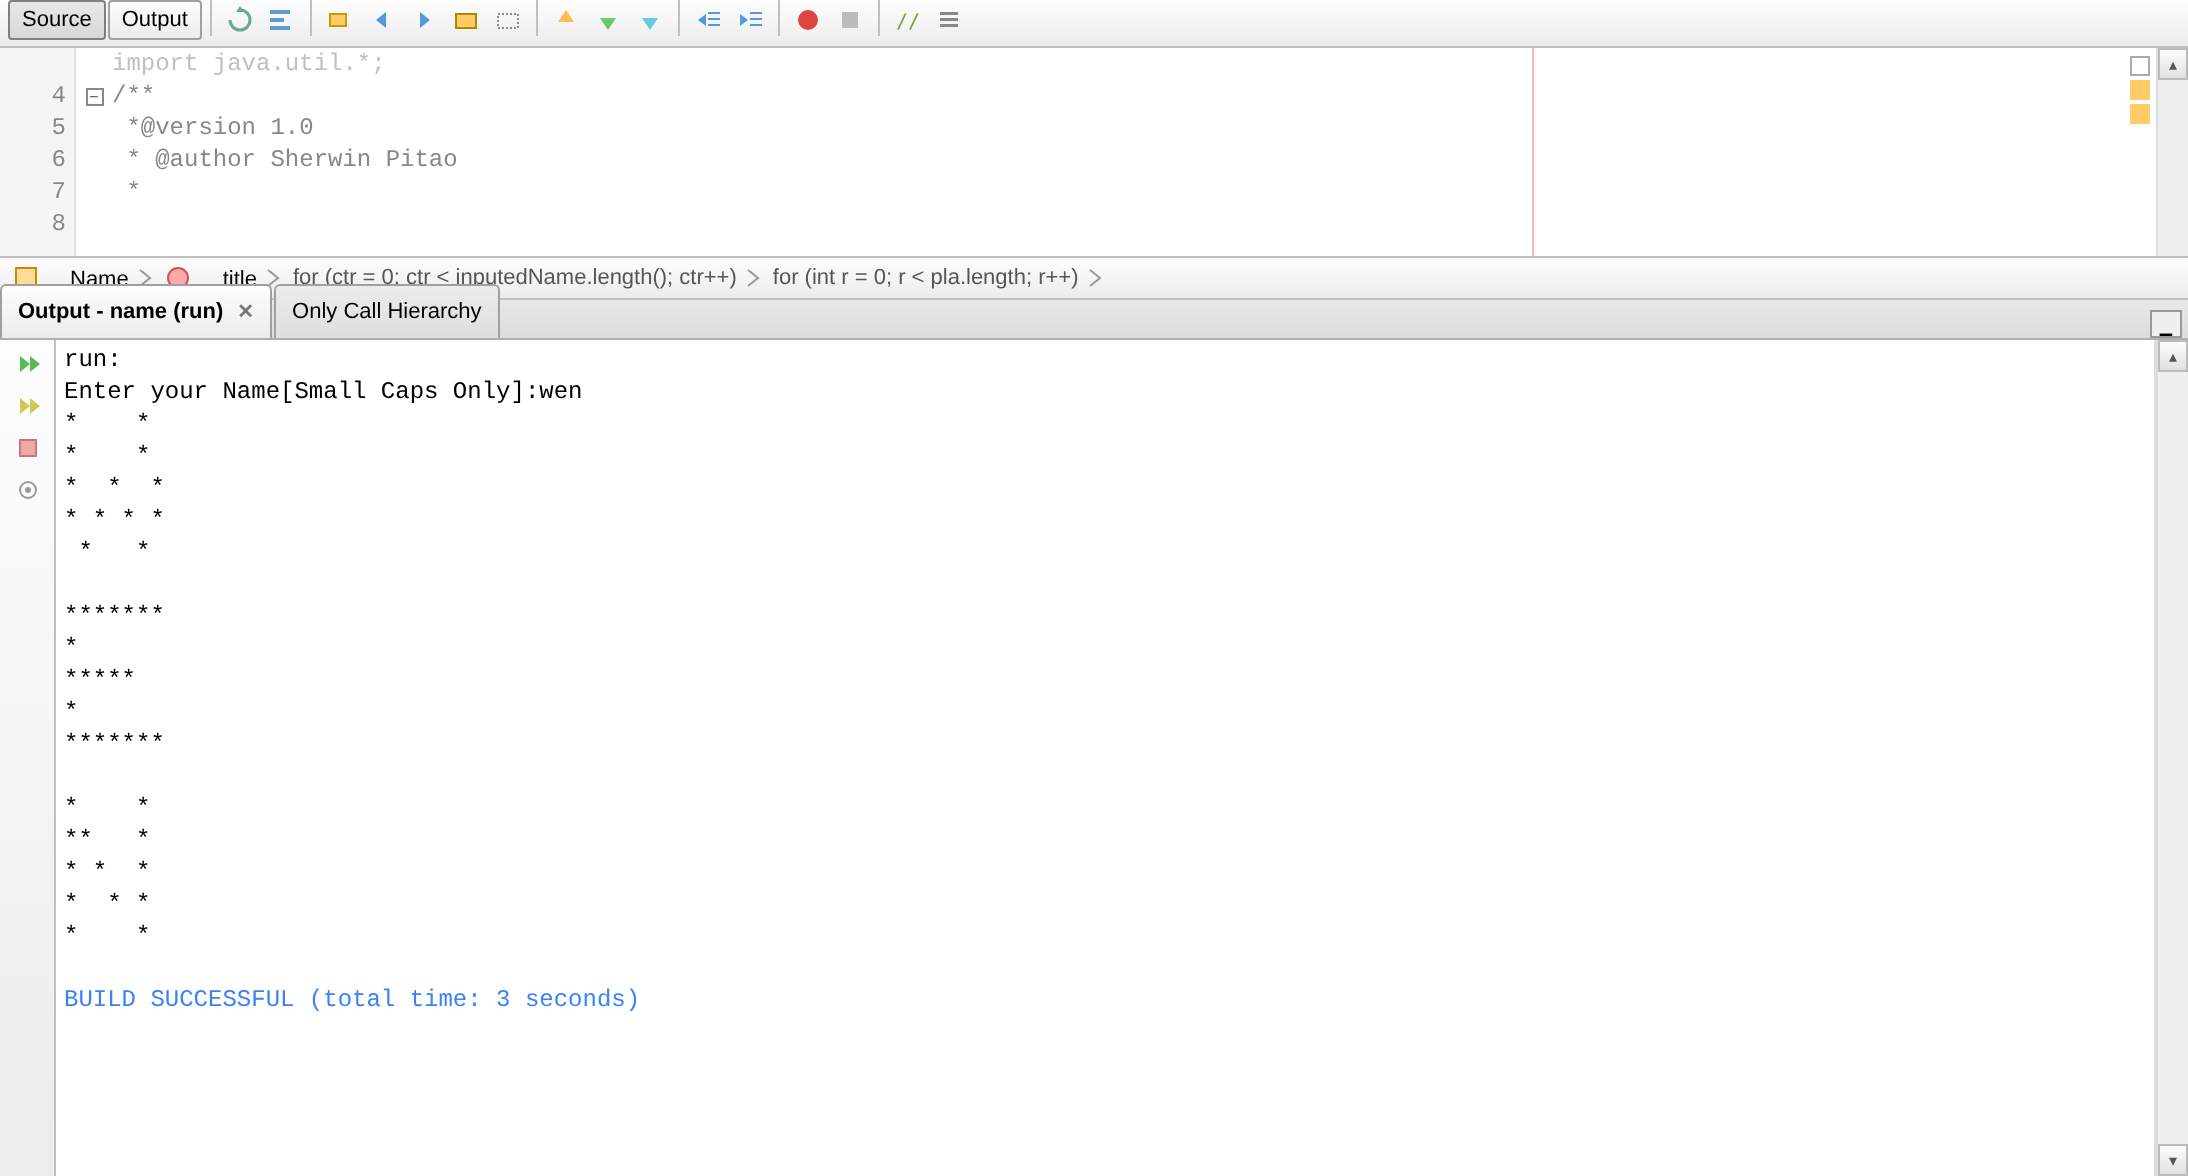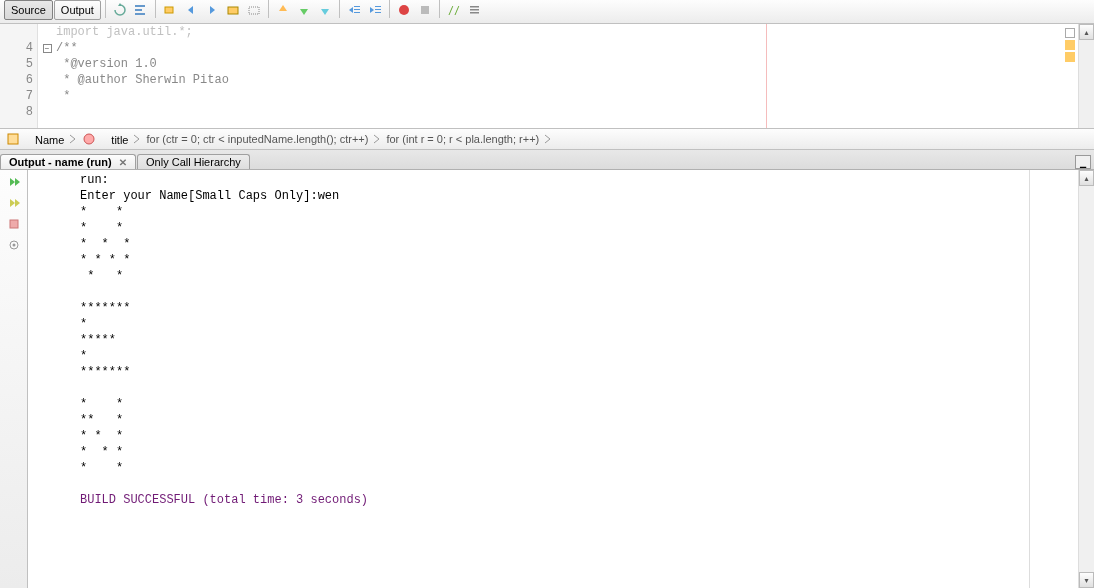--- a/index.html
+++ b/index.html
@@ -25,30 +25,30 @@
 .scrolly .arrow { height: 16px; background: linear-gradient(#fdfdfd,#e0e0e0); border: 1px solid #bbb; display:flex; align-items:center; justify-content:center; font-size:8px; color:#555;}
 .editor-right-col { position:absolute; right:16px; top:0; width:16px; display:flex; flex-direction:column; gap:2px; padding-top:4px;}
 .editor-right-col .sq { width:10px; height:10px; margin:0 auto;}
 
 .breadcrumb { height: 22px; background: linear-gradient(#fdfdfd,#ececec); border-top: 1px solid #c0c0c0; border-bottom: 1px solid #c0c0c0; display: flex; align-items: center; padding: 0 4px; font-size: 11px; }
 .breadcrumb .bc-item { display: flex; align-items: flex-end; gap: 15px; padding: 0 2px; }
 .breadcrumb .bc-arrow { width: 14px; height: 16px; display: flex; align-items: center; justify-content: center; color: #888; }
 .breadcrumb .bc-arrow svg { display:block; }
 
 .tabs-bar { height: 20px; background: linear-gradient(#e8e8e8,#dcdcdc); border-bottom: 1px solid #b0b0b0; display: flex; align-items: flex-end; }
-.tabs-bar .tab { height: 15px; padding: 0 8px; background: linear-gradient(#fdfdfd,#ececec); border: 1px solid #a0a0a0; border-bottom: none; border-top-left-radius: 3px; border-top-right-radius: 3px; margin-right: 1px; display: flex; align-items: center; gap: 4px; font-size: 11px; font-weight: bold; }
+.tabs-bar .tab { height: 27px; padding: 0 8px; background: linear-gradient(#fdfdfd,#ececec); border: 1px solid #a0a0a0; border-bottom: none; border-top-left-radius: 3px; border-top-right-radius: 3px; margin-right: 1px; display: flex; align-items: center; gap: 4px; font-size: 11px; font-weight: bold; }
 .tabs-bar .tab.inactive { background: linear-gradient(#ececec,#dedede); font-weight: normal; }
 .tabs-bar .tab .close-x { font-size: 10px; color: #777; margin-left: 3px; cursor:pointer; }
 .tabs-bar .min-btn { margin-left: auto; width: 16px; height: 14px; border: 1px solid #999; background: #f0f0f0; margin-right: 3px; display:flex; align-items:flex-end; justify-content:center; font-size:8px; cursor:pointer;}
 
-.output-panel { display: flex; height: 418px; position: relative; gap: 48px; }
+.output-panel { display: flex; height: 418px; position: relative; }
 .output-rail { width: 28px; background: linear-gradient(#fdfdfd,#ececec); border-right: 1px solid #c0c0c0; display: flex; flex-direction: column; align-items: center; gap: 3px; padding-top: 3px; }
 .output-rail .rail-btn { width: 20px; height: 18px; display:flex; align-items:center; justify-content:center; cursor:pointer; }
 .output-text { flex: 1; font-family: "Courier New", monospace; font-size: 12px; line-height: 16px; padding: 2px 4px; white-space: pre; color: #000; border-right: 1px solid #ddd; }
-.output-text .success { color: #701a75; }
+.output-text .success { color: #3b82f6; }
 .output-scroll { width: 16px; background: #f0f0f0; border-left: 1px solid #ddd; position:relative;}
 .output-scroll .arrow { height:16px; background:linear-gradient(#fdfdfd,#e0e0e0); border:1px solid #bbb; display:flex; align-items:center; justify-content:center; font-size:8px; color:#555; position:absolute;}
 .output-scroll .arrow.up{top:0;left:0;right:0;}
 .output-scroll .arrow.down{bottom:0;left:0;right:0;}
 
 svg { display: inline-block; vertical-align: middle; }
 </style>
 </head>
 <body>
 

